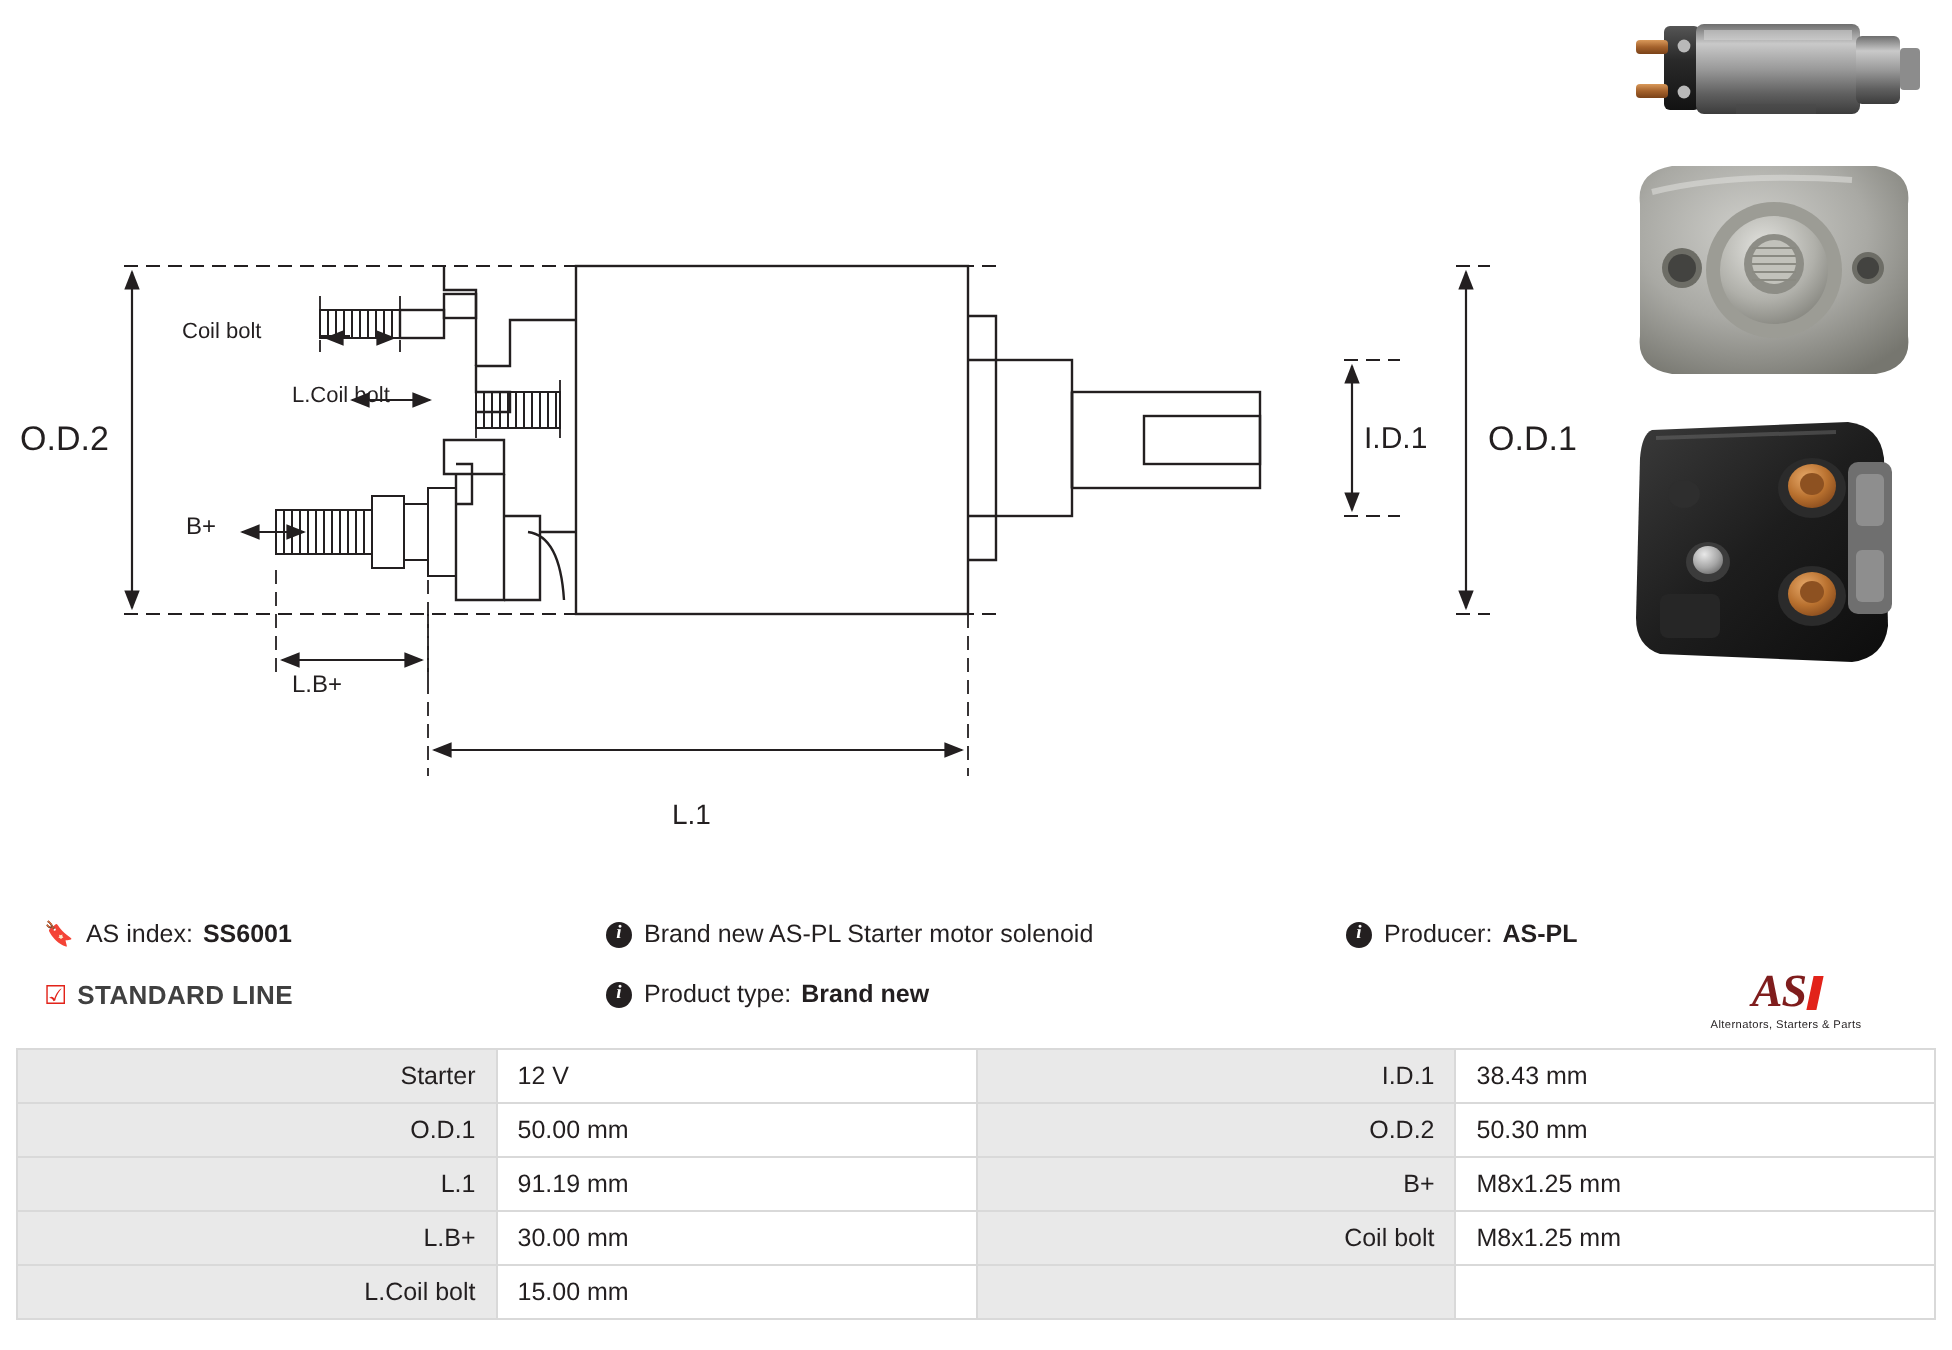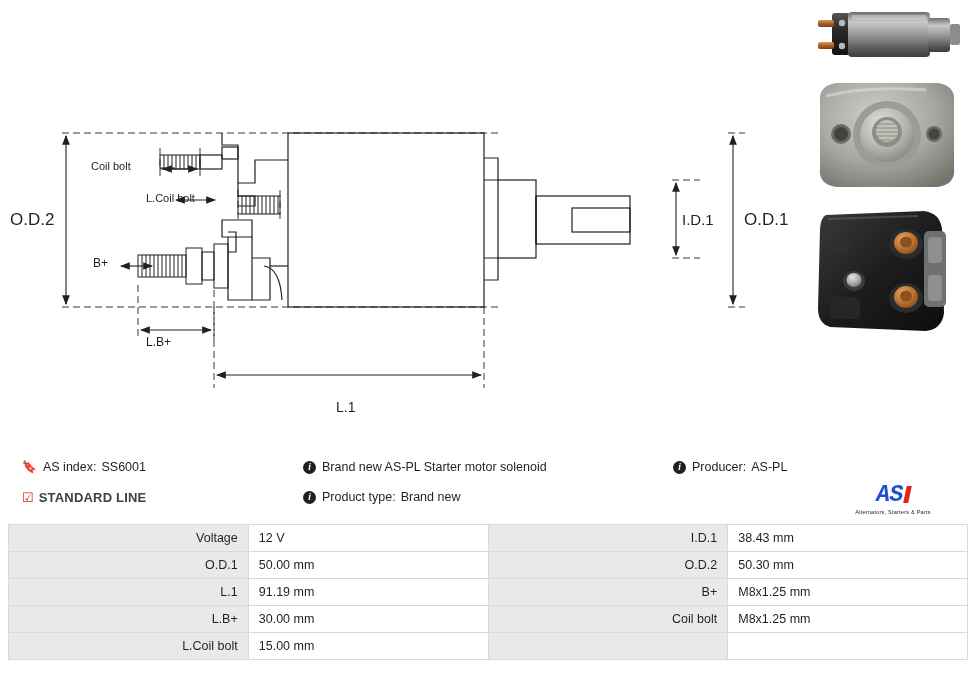--- a/index.html
+++ b/index.html
@@ -80,21 +80,21 @@
     border-radius: 50%;
     background: #231f20;
     color: #fff;
     font-size: 9.5px;
     font-weight: bold;
     font-family: "Liberation Serif", serif;
     text-align: center;
     line-height: 13px;
     font-style: italic;
   }
-  .bold { font-weight: normal; }
+  .bold { font-weight: bold; }
   .std-line {
     color: #404040;
     font-weight: bold;
     font-size: 13px;
     letter-spacing: 0.2px;
   }
   .chk {
     color: #e2231a;
     font-size: 13px;
     margin-right: 5px;
@@ -102,25 +102,25 @@
 
   
   .logo {
     position: absolute;
     right: 8px;
     top: 36px;
     width: 150px;
     text-align: center;
   }
   .logo-main {
-    font-family: Liberation Mono, monospace;
+    font-family: Liberation Serif, serif;
     font-style: italic;
     font-weight: bold;
     font-size: 23px;
-    color: #1d4ed8;
+    color: #7f1d1d;
     letter-spacing: -0.5px;
     line-height: 1;
     display: inline-block;
   }
   .logo-bar {
     display: inline-block;
     width: 5px;
     height: 17px;
     background: #e2231a;
     margin-left: 2px;
@@ -422,21 +422,21 @@
     <div>
       <span class="logo-main">AS</span><span class="logo-bar"></span>
     </div>
     <div class="logo-sub">Alternators, Starters &amp; Parts</div>
   </div>
 </div>
 
 <table class="spec-table">
   <tbody>
     <tr>
-      <td class="cell-label">Voltage</td>
+      <td class="cell-label">Starter</td>
       <td class="cell-value">12 V</td>
       <td class="cell-label">I.D.1</td>
       <td class="cell-value">38.43 mm</td>
     </tr>
     <tr>
       <td class="cell-label">O.D.1</td>
       <td class="cell-value">50.00 mm</td>
       <td class="cell-label">O.D.2</td>
       <td class="cell-value">50.30 mm</td>
     </tr>

